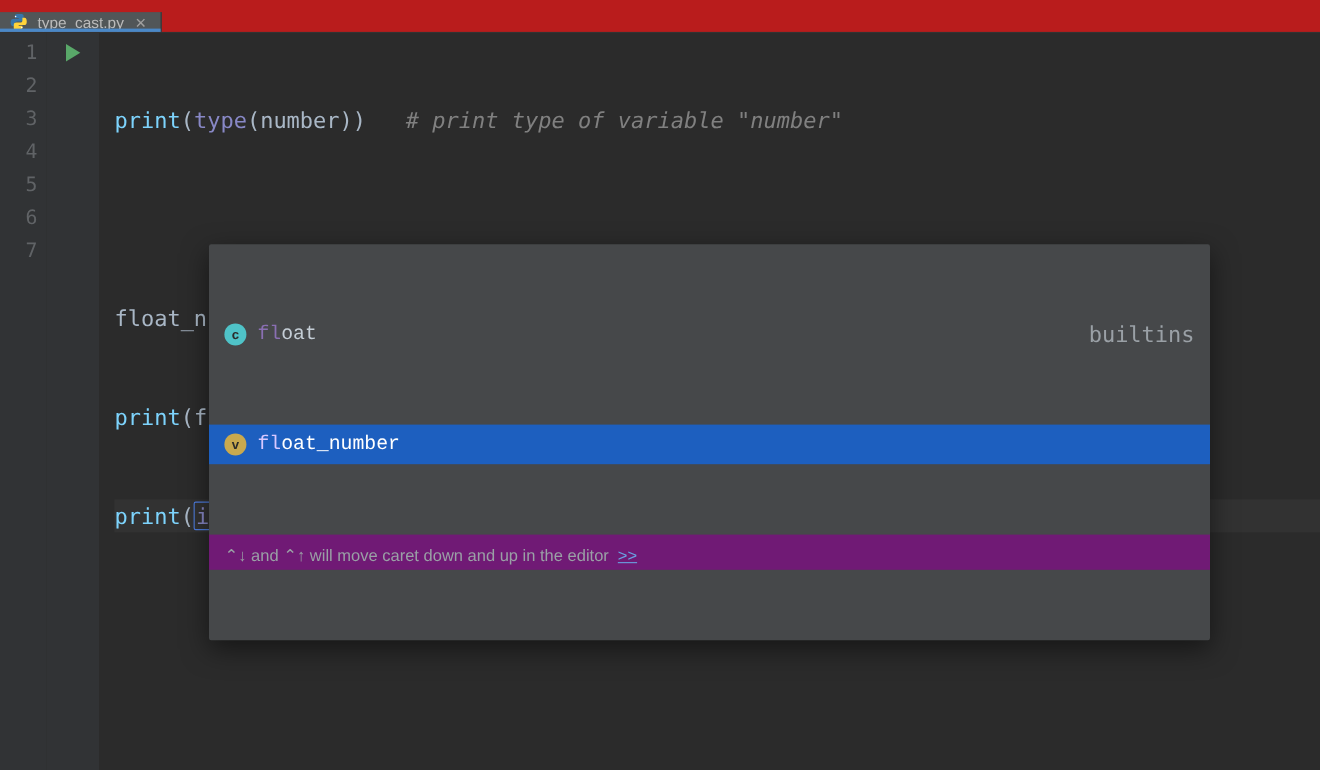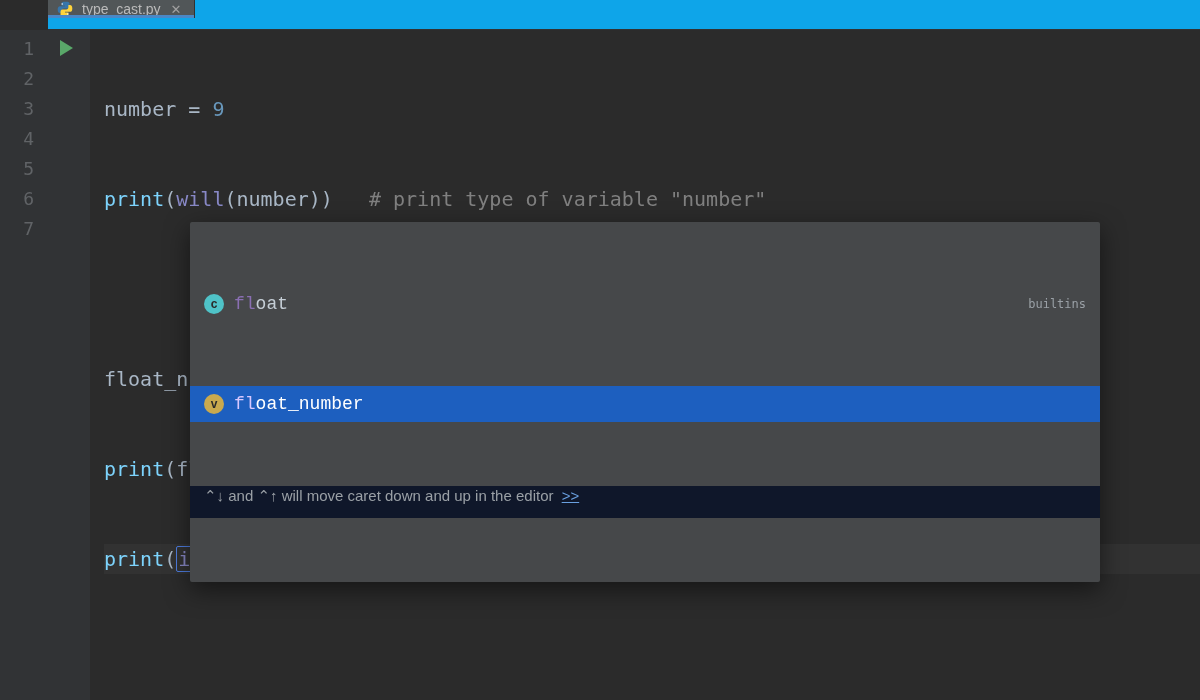--- a/index.html
+++ b/index.html
@@ -8,25 +8,24 @@
     background: #2b2b2b;
     font-family: "Menlo", "Consolas", "DejaVu Sans Mono", monospace;
     font-size: 20px;
     overflow: hidden;
     color: #a9b7c6;
   }
 
   
   .tabbar {
     height: 30px;
-    background: #0ea5e9;
-    display: flex;
-    align-items: flex-start;
+    background: #b91c1c;
+    display: flex;
+    align-items: flex-end;
     border-bottom: 1px solid #323232;
-    margin-left: 48px;
   }
   .tab {
     display: flex;
     align-items: center;
     padding: 0 10px 0 8px;
     gap: 8px;
     background: #515658;
     border-right: 1px solid #323232;
     font-family: -apple-system, "Segoe UI", sans-serif;
     font-size: 14px;
@@ -88,21 +87,21 @@
   .row { height: 30px; }
   .row.hl { background: #323232; }
 
   
   .id   { color: #a9b7c6; }
   .op   { color: #a9b7c6; }
   .num  { color: #6897bb; }
   .fn   { color: #7dd3fc; }
   .builtin { color: #8888c6; }
   .par  { color: #a9b7c6; }
-  .com  { color: #808080; }
+  .com  { color: #808080; font-style: italic; }
 
   .boxed {
     border: 1px solid #4e7de0;
     border-radius: 2px;
     padding: 0 1px;
   }
   .caret {
     display: inline-block;
     width: 2px;
     height: 22px;
@@ -148,30 +147,30 @@
   }
   .badge.c { background: #4fc3c8; }
   .badge.v { background: #c9a94e; }
   .pop-label { color: #c5ced6; font-family: Liberation Mono, monospace; }
   .popup-row.sel .pop-label { color: #ffffff; }
   .pop-match { color: #8a6fb3; }
   .popup-row.sel .pop-match { color: #d8c8ff; }
   .pop-right {
     margin-left: auto;
     color: #9aa0a6;
-    font-size: 12px;
+    font-size: 20px;
   }
   .popup-hint {
-    background: #0f172a;
+    background: #701a75;
     color: #9aa0a6;
     font-family: -apple-system, "Segoe UI", sans-serif;
     font-size: 15px;
     padding: 4px 14px 6px;
     display: flex;
-    align-items: flex-end;
+    align-items: flex-start;
     gap: 4px;
     height: 32px;
   }
   .popup-hint a {
     color: #6aa0e0;
     text-decoration: underline;
     cursor: pointer;
   }
 </style>
 </head>
@@ -203,22 +202,21 @@
     <div class="ln">7</div>
   </div>
 
   <div class="run-gutter">
     <svg class="run-icon" width="20" height="20" viewBox="0 0 20 20">
       <path d="M4 2 L17 10 L4 18 Z" fill="#59a869"></path>
     </svg>
   </div>
 
   <div class="code">
-    <div class="row"><span class="id">number </span><span class="op">= </span><span class="num">9</span></div>
-    <div class="row"><span class="fn">print</span><span class="par">(</span><span class="builtin">will</span><span class="par">(</span><span class="id">number</span><span class="par">))</span>   <span class="com"># print type of variable "number"</span></div>
+    <div class="row"><span class="fn">print</span><span class="par">(</span><span class="builtin">type</span><span class="par">(</span><span class="id">number</span><span class="par">))</span>   <span class="com"># print type of variable "number"</span></div>
     <div class="row"></div>
     <div class="row"><span class="id">float_number </span><span class="op">= </span><span class="num">9.0</span></div>
     <div class="row"><span class="fn">print</span><span class="par">(</span><span class="id">float_number</span><span class="par">)</span></div>
     <div class="row hl"><span class="fn">print</span><span class="par">(</span><span class="boxed"><span class="builtin">int</span><span class="par">(</span><span class="id">fl</span><span class="caret"></span><span class="par">)</span></span><span class="par">)</span></div>
     <div class="row"></div>
 
     
     <div class="popup" style="left:100px; top:192px; width:910px;">
       <div class="popup-row">
         <span class="badge c">c</span>

